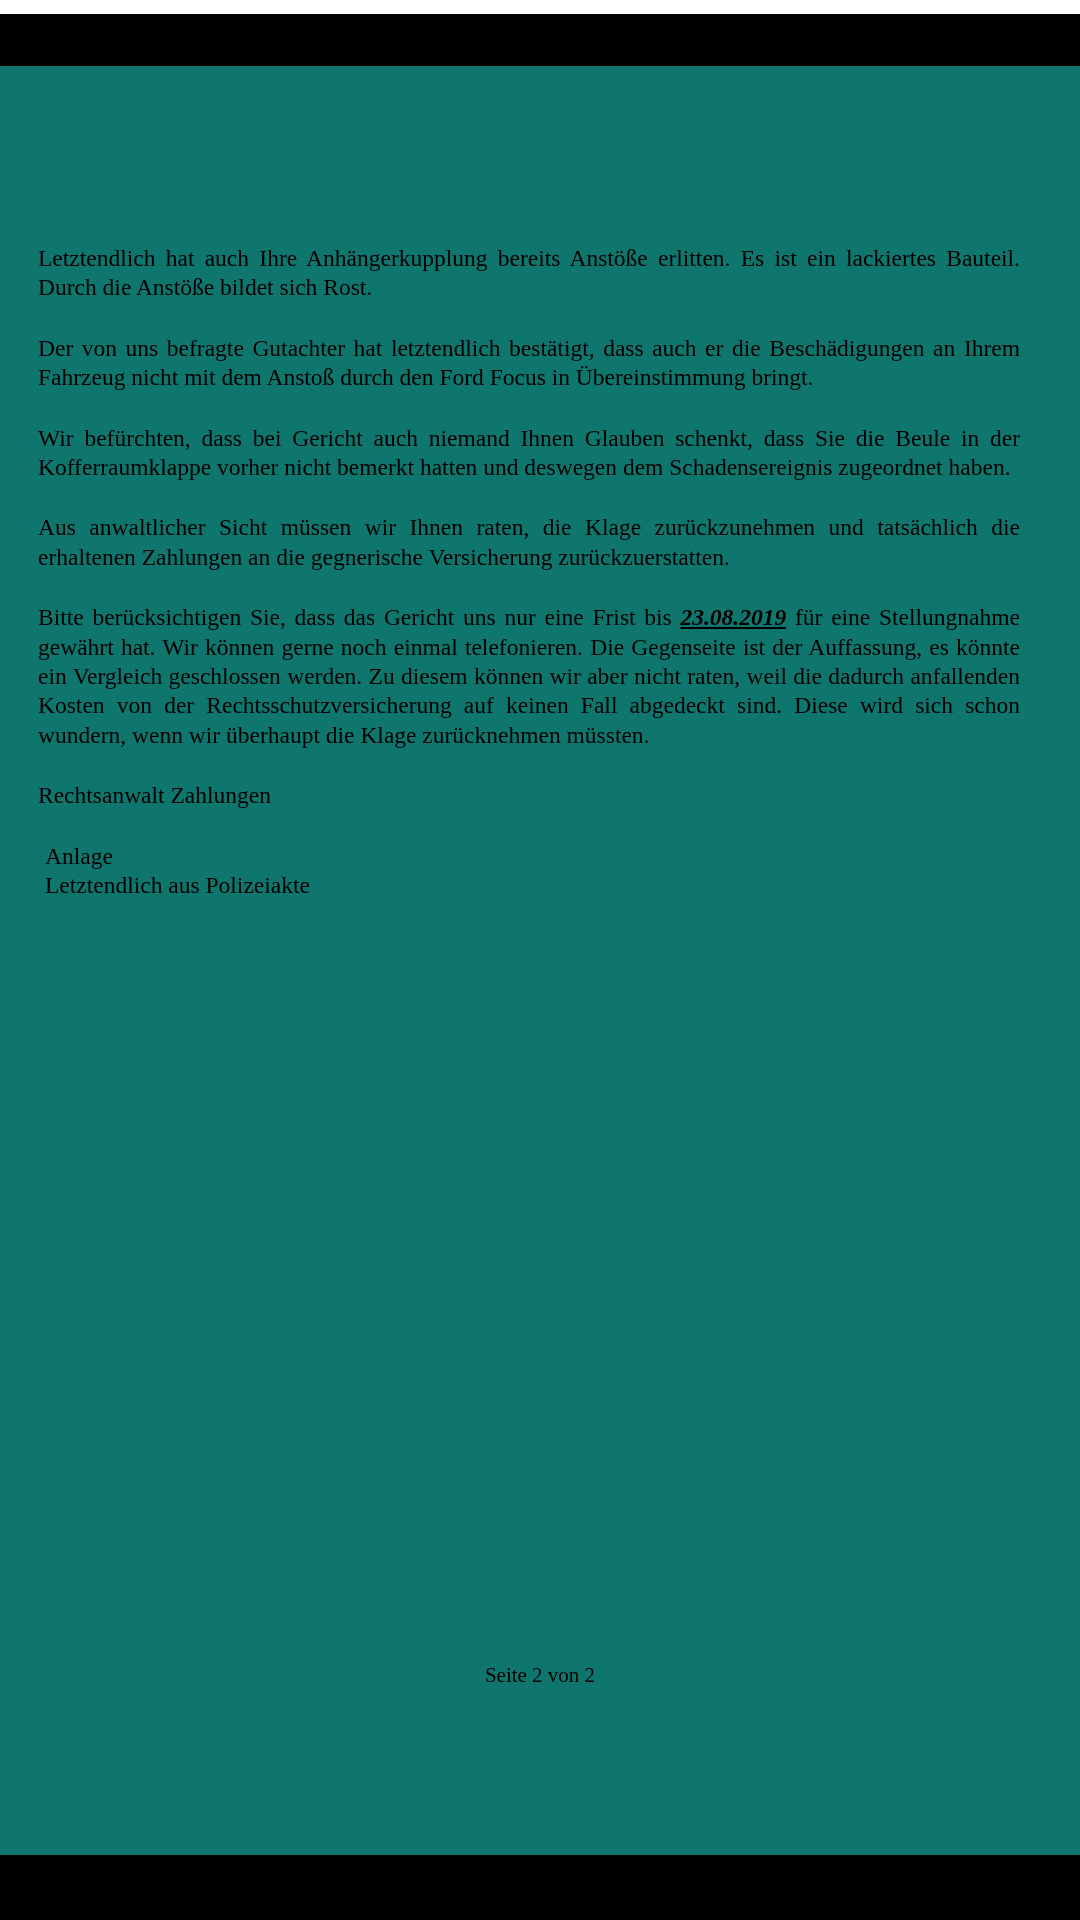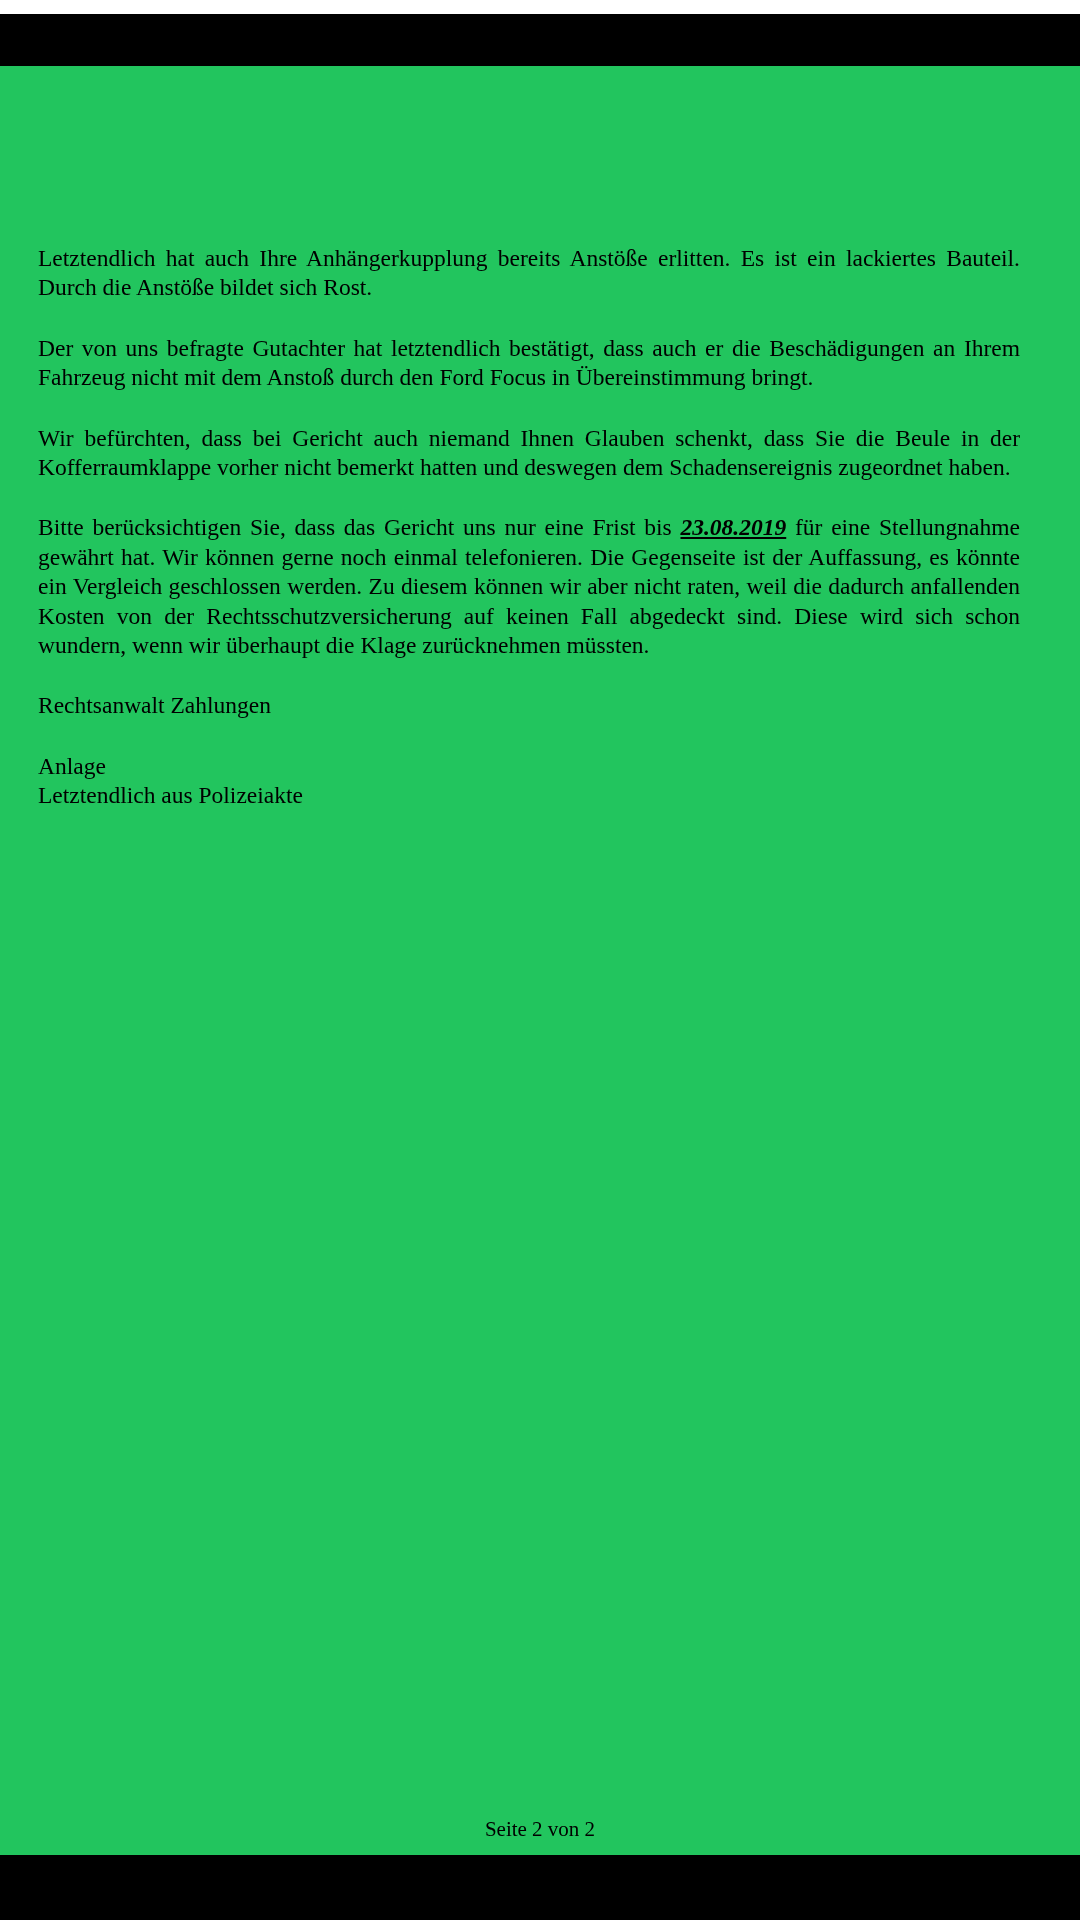--- a/index.html
+++ b/index.html
@@ -24,50 +24,50 @@
   }
   .letterbox.top    { top: 14px;   height: 52px; }
   .letterbox.bottom { top: 1855px; height: 65px; }
 
   .page {
     position: absolute;
     left: 0;
     top: 66px;
     width: 1080px;
     height: 1789px;
-    background: #22c55e;
+    background: #0f766e;
   }
   .letter-body {
     position: absolute;
     left: 38px;
     top: 178px; 
     width: 982px;
     font-size: 23.5px;
     line-height: 29.4px;
     text-align: justify;
   }
   .letter-body p {
     margin: 0 0 31px 0;
   }
   .deadline-date {
     font-weight: bold;
     text-decoration: underline;
     font-style: italic;
   }
   .enclosures {
-    margin: 0;
+    margin: 7px;
     text-align: left;
   }
   .enclosures div {
     margin: 0;
   }
   .page-footer {
     position: absolute;
     left: 0;
-    top: 1750px; 
+    top: 1596px; 
     width: 1080px;
     text-align: center;
     font-size: 21px;
     line-height: 26px;
   }
 </style>
 </head>
 <body>
 
 <div class="screen">
@@ -77,20 +77,21 @@
   <div class="page">
 
     <div class="letter-body">
 
       <p>Letztendlich hat auch Ihre Anhängerkupplung bereits Anstöße erlitten. Es ist ein lackiertes Bauteil. Durch die Anstöße bildet sich Rost.</p>
 
       <p>Der von uns befragte Gutachter hat letztendlich bestätigt, dass auch er die Beschädigungen an Ihrem Fahrzeug nicht mit dem Anstoß durch den Ford Focus in Übereinstimmung bringt.</p>
 
       <p>Wir befürchten, dass bei Gericht auch niemand Ihnen Glauben schenkt, dass Sie die Beule in der Kofferraumklappe vorher nicht bemerkt hatten und deswegen dem Schadensereignis zugeordnet haben.</p>
 
+      <p>Aus anwaltlicher Sicht müssen wir Ihnen raten, die Klage zurückzunehmen und tatsächlich die erhaltenen Zahlungen an die gegnerische Versicherung zurückzuerstatten.</p>
 
       <p><span>Bitte berücksichtigen Sie, dass das Gericht uns nur eine Frist bis </span><span class="deadline-date">23.08.2019</span><span> für eine Stellungnahme gewährt hat. Wir können gerne noch einmal telefonieren. Die Gegenseite ist der Auffassung, es könnte ein Vergleich geschlossen werden. Zu diesem können wir aber nicht raten, weil die dadurch anfallenden Kosten von der Rechtsschutzversicherung auf keinen Fall abgedeckt sind. Diese wird sich schon wundern, wenn wir überhaupt die Klage zurücknehmen müssten.</span></p>
 
 
 
       <p>Rechtsanwalt Zahlungen</p>
 
       <div class="enclosures">
         <div>Anlage</div>
         <div>Letztendlich aus Polizeiakte</div>

